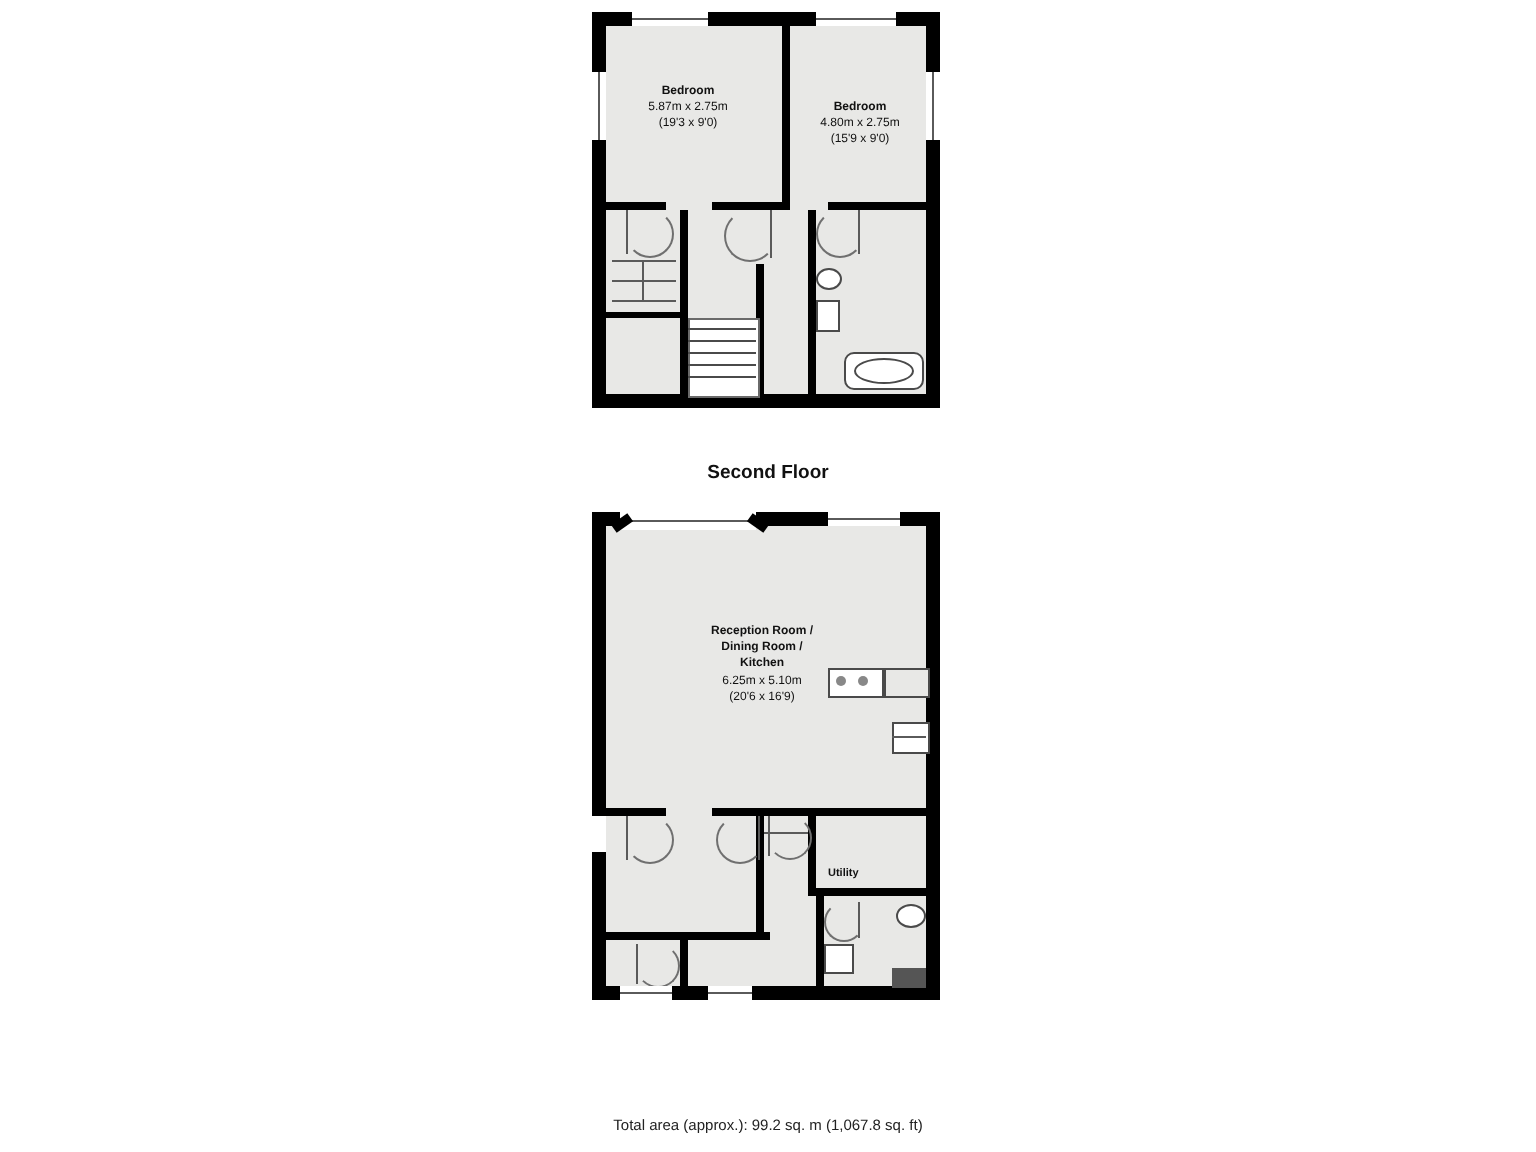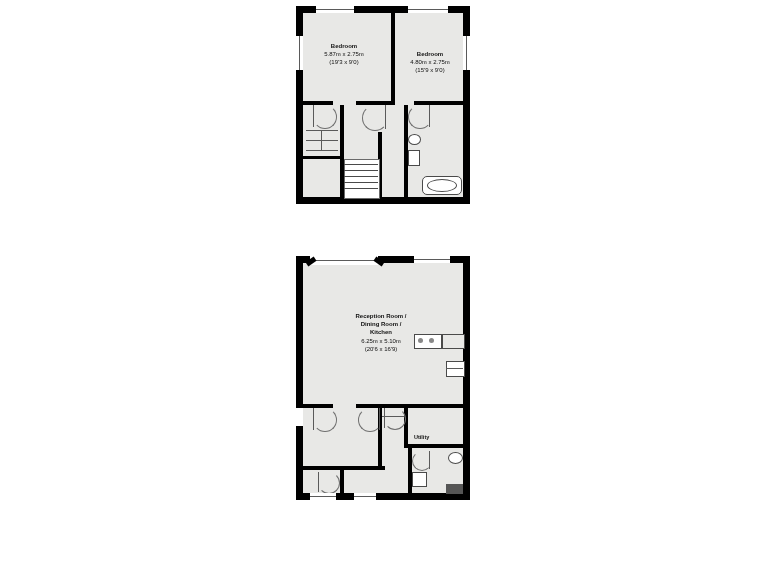--- a/index.html
+++ b/index.html
@@ -200,20 +200,21 @@
       <span class="rdim">(19'3 x 9'0)</span>
     </div>
 
     <div class="room-label" style="left:99px; top:44px; width:70px;">
       <span class="rname">Bedroom</span>
       <span class="rdim">4.80m x 2.75m</span>
       <span class="rdim">(15'9 x 9'0)</span>
     </div>
   </div>
 
+  <div class="floor-title" id="second-floor-title">Second Floor</div>
 
   <div id="first-floor-plan">
 
     <div class="wall" style="left:0px; top:0px; width:174px; height:7px;"></div>
     <div class="wall" style="left:0px; top:0px; width:7px; height:244px;"></div>
     <div class="wall" style="left:167px; top:0px; width:7px; height:244px;"></div>
     <div class="wall" style="left:0px; top:237px; width:174px; height:7px;"></div>
 
     <div class="floorfill" style="left:7px; top:7px; width:160px; height:230px;"></div>
 
@@ -276,14 +277,15 @@
       <span class="rname">Dining Room /</span>
       <span class="rname">Kitchen</span>
       <span class="rdim">6.25m x 5.10m</span>
       <span class="rdim">(20'6 x 16'9)</span>
     </div>
 
     <div class="small-label" style="left:118px; top:178px;">Utility</div>
   </div>
 
 
+  <div id="total-area">Total area (approx.): 99.2 sq. m (1,067.8 sq. ft)</div>
 
 </div>
 
 </body></html>

